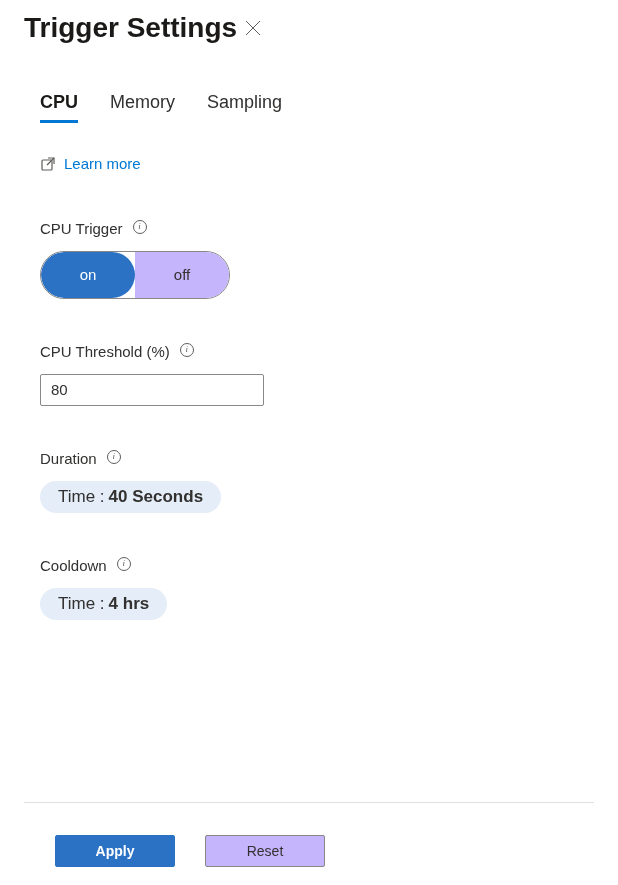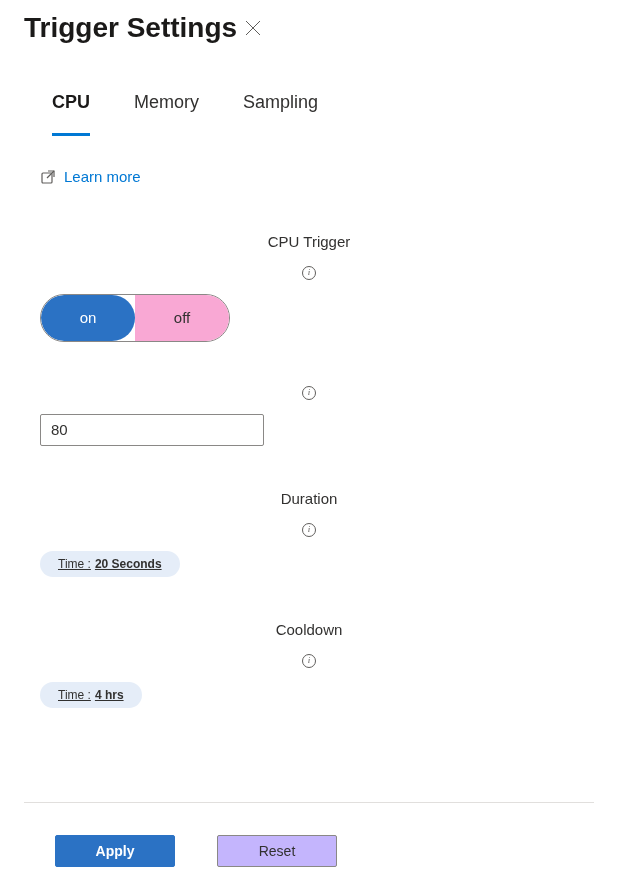--- a/index.html
+++ b/index.html
@@ -40,25 +40,24 @@
     }
     .tabs {
       display: flex;
       gap: 32px;
       padding: 0 40px;
       margin-top: 48px;
       border-bottom: none;
     }
     .tab {
       font-size: 18px;
-      padding-bottom: 20px;
+      padding-bottom: 7px;
       cursor: pointer;
       color: #323130;
       border-bottom: 3px solid transparent;
-      margin-left: 12px;
     }
     .tab.active {
       font-weight: 600;
       border-bottom: 3px solid #0078d4;
       color: #1b1a19;
     }
     .content {
       padding: 32px 40px 0 40px;
     }
     .learn-more {
@@ -72,26 +71,25 @@
     }
     .learn-more svg {
       width: 16px;
       height: 16px;
     }
     .section {
       margin-top: 44px;
     }
     .section-label {
       display: flex;
-      align-items: center;
-      gap: 16px;
+      align-items: flex-start;
+      gap: 10px;
       font-size: 15px;
       color: #323130;
       margin-bottom: 14px;
-      flex-direction: column;
     }
     .info-icon {
       width: 14px;
       height: 14px;
       border: 1px solid #605e5c;
       border-radius: 50%;
       display: inline-flex;
       align-items: center;
       justify-content: center;
       font-size: 9px;
@@ -110,21 +108,21 @@
       height: 48px;
     }
     .toggle-option {
       flex: 1;
       display: flex;
       align-items: center;
       justify-content: center;
       font-size: 15px;
       cursor: pointer;
       color: #323130;
-      background: #f9a8d4;
+      background: #c4b5fd;
     }
     .toggle-option.selected {
       background: #2b72c4;
       color: #ffffff;
       border-radius: 30px;
     }
     .text-input {
       width: 224px;
       height: 32px;
       border: 1px solid #8a8886;
@@ -133,23 +131,22 @@
       font-size: 15px;
       font-family: inherit;
       color: #323130;
     }
     .pill {
       display: inline-flex;
       align-items: center;
       background: #e5edf8;
       border-radius: 18px;
       padding: 6px 18px;
-      font-size: 12px;
-      color: #323130;
-      text-decoration: underline;
+      font-size: 17px;
+      color: #323130;
     }
     .pill .pill-prefix {
       margin-right: 4px;
     }
     .pill .pill-value {
       font-weight: 600;
     }
     .divider {
       border: none;
       border-top: 1px solid #e1dfdd;
@@ -157,21 +154,21 @@
       position: absolute;
       bottom: 82px;
       left: 0;
       right: 0;
     }
     .footer {
       position: absolute;
       bottom: 18px;
       left: 24px;
       display: flex;
-      gap: 42px;
+      gap: 30px;
       padding-left: 31px;
     }
     .btn {
       min-width: 120px;
       height: 32px;
       border-radius: 2px;
       font-size: 14px;
       font-family: inherit;
       cursor: pointer;
       border: 1px solid #8a8886;
@@ -220,33 +217,34 @@
       <span class="info-icon">i</span>
     </div>
     <div class="toggle">
       <div class="toggle-option selected">on</div>
       <div class="toggle-option">off</div>
     </div>
   </div>
 
   <div class="section">
     <div class="section-label">
+      <span>CPU Threshold (%)</span>
       <span class="info-icon">i</span>
     </div>
     <input type="text" class="text-input" value="80" style="">
   </div>
 
   <div class="section">
     <div class="section-label">
       <span>Duration</span>
       <span class="info-icon">i</span>
     </div>
     <div class="pill">
       <span class="pill-prefix">Time : </span>
-      <span class="pill-value">20 Seconds</span>
+      <span class="pill-value">40 Seconds</span>
     </div>
   </div>
 
   <div class="section">
     <div class="section-label">
       <span>Cooldown</span>
       <span class="info-icon">i</span>
     </div>
     <div class="pill">
       <span class="pill-prefix">Time : </span>

